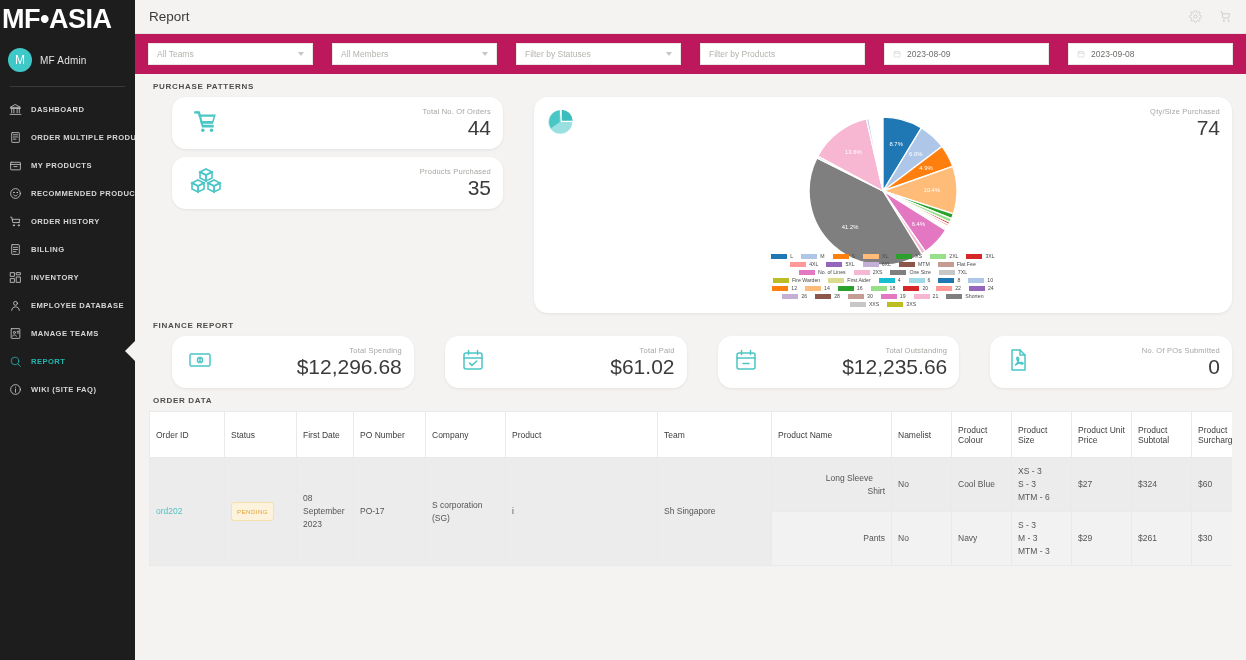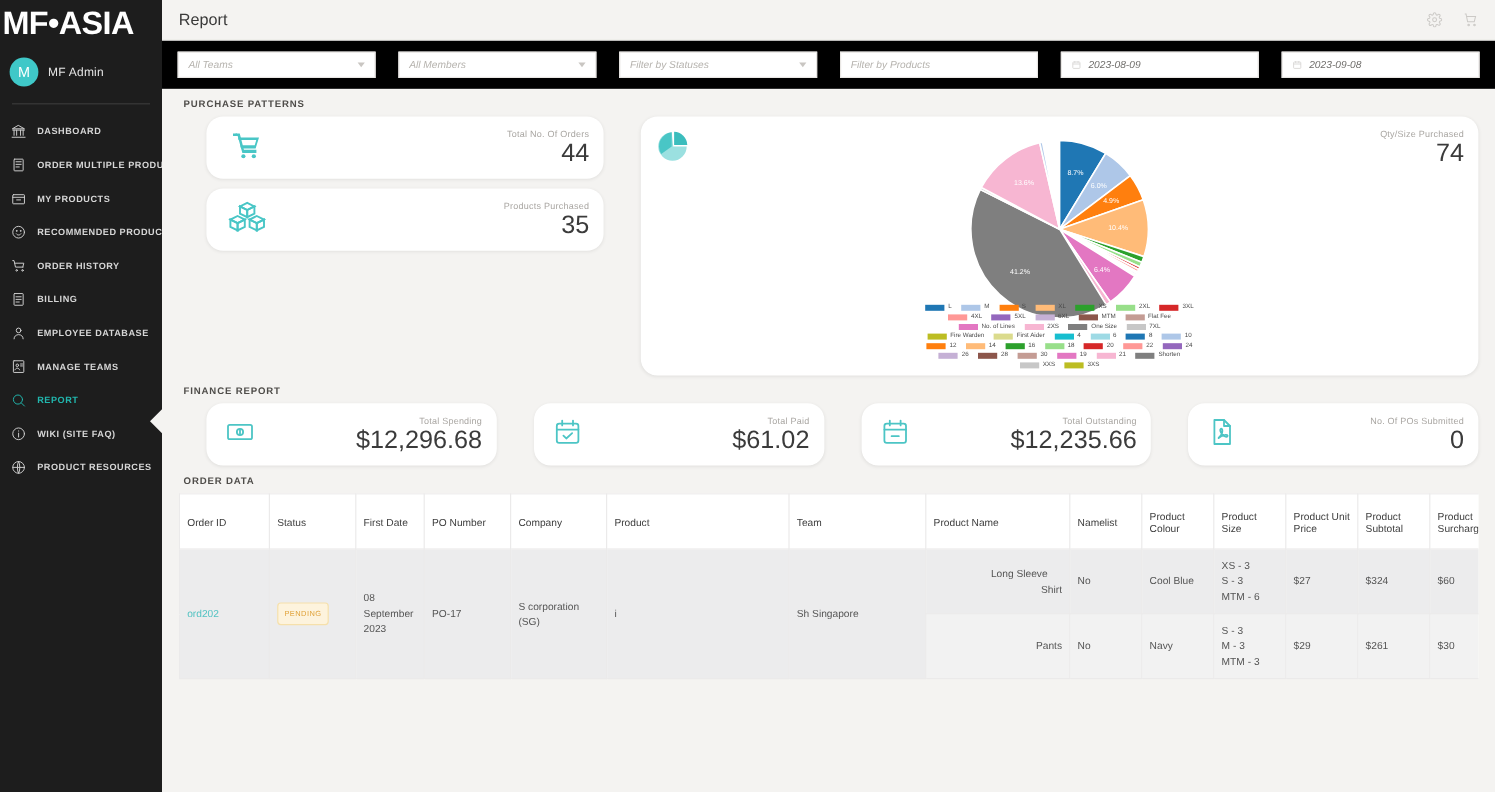--- a/index.html
+++ b/index.html
@@ -72,22 +72,21 @@
     border-bottom: 1px solid #e7e5e2;
   }
   .page-title { font-size: 13.5px; color: #3a3a3a; }
   .topbar-icons { display: flex; gap: 16px; align-items: center; }
   .topbar-icons .ti { width: 14px; height: 14px; opacity: .45; display:flex; align-items:center; justify-content:center; cursor:pointer;}
 
   .filterbar {
     height: 40px;
     display: flex; align-items: center; gap: 19px;
     padding: 0 13px;
-    background: #000000;
-    font-style: italic;
+    background: #be185d;
   }
   .filter-field {
     height: 22px; background: #fff;
     border: 1px solid #e9e7e4;
     display: flex; align-items: center;
     padding: 0 8px;
     font-size: 8.5px; color: #b6b3ae;
     position: relative;
     cursor: pointer;
   }
@@ -255,20 +254,31 @@
             <svg width="13" height="13" viewBox="0 0 24 24" fill="none" stroke="#cfcfcf" stroke-width="1.5" stroke-linecap="round" stroke-linejoin="round">
               <rect x="5" y="3" width="14" height="18" rx="1"></rect>
               <path d="M8 8h8M8 12h8M8 16h5"></path>
             </svg>
           </span>
           <span>BILLING</span>
         </div>
         <div class="nav-item">
           <span class="ico">
             <svg width="13" height="13" viewBox="0 0 24 24" fill="none" stroke="#cfcfcf" stroke-width="1.5" stroke-linecap="round" stroke-linejoin="round">
+              <rect x="3" y="3" width="7" height="7"></rect>
+              <rect x="14" y="3" width="7" height="4"></rect>
+              <rect x="14" y="11" width="7" height="10"></rect>
+              <rect x="3" y="14" width="7" height="7"></rect>
+            </svg>
+          </span>
+          <span>INVENTORY</span>
+        </div>
+        <div class="nav-item">
+          <span class="ico">
+            <svg width="13" height="13" viewBox="0 0 24 24" fill="none" stroke="#cfcfcf" stroke-width="1.5" stroke-linecap="round" stroke-linejoin="round">
               <circle cx="12" cy="8" r="3.6"></circle>
               <path d="M5 21c0-4 3.2-6.5 7-6.5s7 2.5 7 6.5"></path>
             </svg>
           </span>
           <span>EMPLOYEE DATABASE</span>
         </div>
         <div class="nav-item">
           <span class="ico">
             <svg width="13" height="13" viewBox="0 0 24 24" fill="none" stroke="#cfcfcf" stroke-width="1.5" stroke-linecap="round" stroke-linejoin="round">
               <rect x="4" y="3" width="16" height="18" rx="1"></rect>
@@ -288,29 +298,20 @@
           <span>REPORT</span>
         </div>
         <div class="nav-item">
           <span class="ico">
             <svg width="13" height="13" viewBox="0 0 24 24" fill="none" stroke="#cfcfcf" stroke-width="1.5" stroke-linecap="round" stroke-linejoin="round">
               <circle cx="12" cy="12" r="9"></circle>
               <path d="M12 7.5v.4M12 11v6"></path>
             </svg>
           </span>
           <span>WIKI (SITE FAQ)</span>
-        </div>
-        <div class="nav-item">
-          <span class="ico">
-            <svg width="13" height="13" viewBox="0 0 24 24" fill="none" stroke="#cfcfcf" stroke-width="1.5" stroke-linecap="round" stroke-linejoin="round">
-              <circle cx="12" cy="12" r="9"></circle>
-              <path d="M3 12h18M12 3c2.6 3 2.6 15 0 18M12 3c-2.6 3-2.6 15 0 18"></path>
-            </svg>
-          </span>
-          <span>PRODUCT RESOURCES</span>
         </div>
       </div>
     <div class="nav-caret"></div>
   </div>
 
   <div class="main">
 
     <div class="topbar">
       <div class="page-title">Report</div>
       <div class="topbar-icons">

